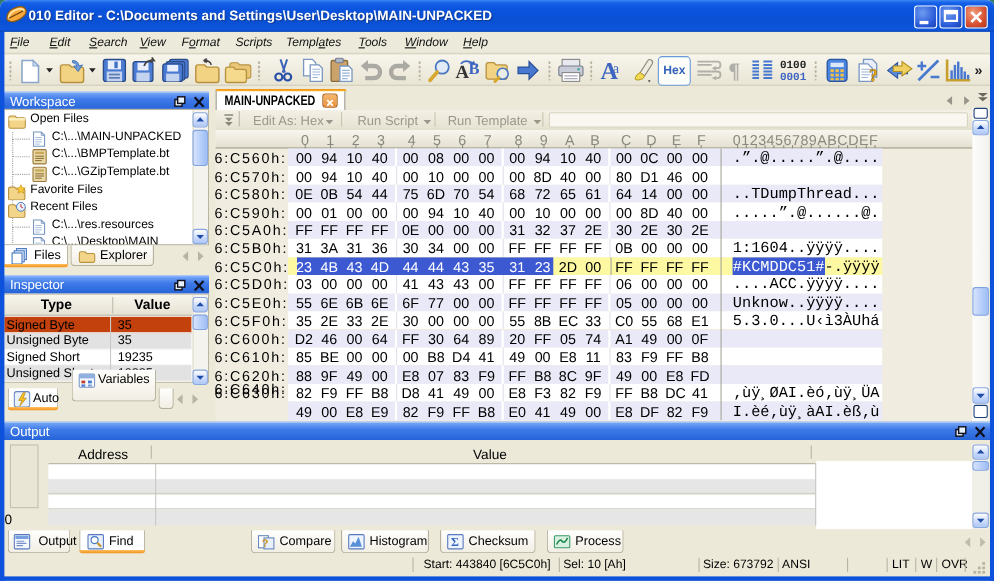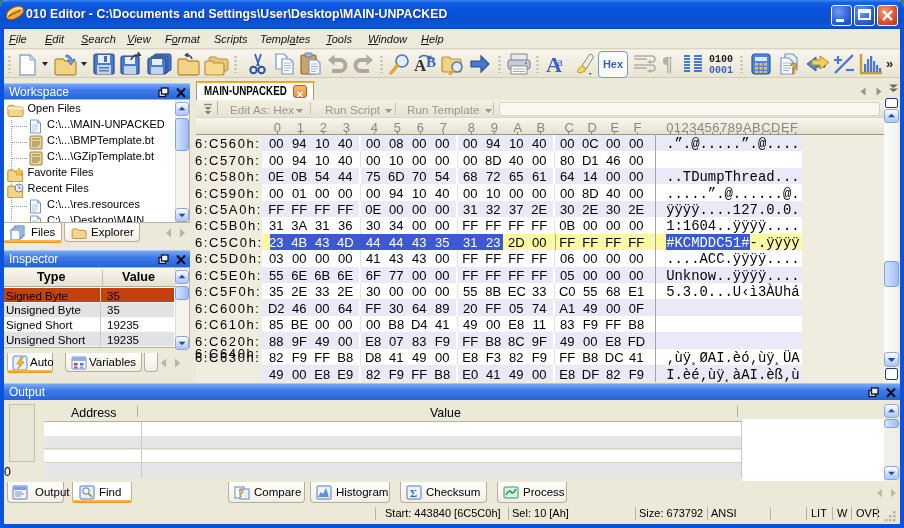--- a/index.html
+++ b/index.html
@@ -421,21 +421,21 @@
     </div>
 
 <div class="xtab active" style="left:7px;top:353px;width:46px;height:20px">
   <svg style="position:absolute;left:4px;top:2px" width="16" height="16" viewBox="0 0 16 16">
         <rect x="1" y="1" width="14" height="14" rx="2" fill="#e8f0fc" stroke="#6888c0"></rect>
         <path d="M9 2 L5 9 h3 l-2 5 6-7 h-3 l2-5 z" fill="#f8c020" stroke="#b08010" stroke-width="0.6"></path>
       </svg>
   <span class="lbl" style="left:22px;top:3px">Auto</span>
       <div class="orange"></div>
 </div>
-<div class="xtab" style="left:65px;top:353px;width:77px;height:19px">
+<div class="xtab" style="left:65px;top:336px;width:77px;height:29px">
   <svg style="position:absolute;left:5px;top:3px" width="16" height="14" viewBox="0 0 16 14">
         <rect x="1" y="1" width="14" height="12" rx="1" fill="#f4f8fe" stroke="#7a96c8"></rect>
         <rect x="1" y="1" width="14" height="4" fill="#90b0e0"></rect>
         <rect x="3" y="7" width="3.5" height="2.5" fill="#c04028"></rect>
         <rect x="9" y="7" width="3.5" height="2.5" fill="#4878d0"></rect>
         <rect x="3" y="10.5" width="3.5" height="2" fill="#4878d0"></rect>
         <rect x="9" y="10.5" width="3.5" height="2" fill="#80a0d8"></rect>
       </svg>
   <span class="lbl" style="left:23px;top:3px">Variables</span>
 </div>
@@ -627,21 +627,20 @@
     <span class="byt" style="left:410.8px;top:202.00px">00</span>
     <span class="byt" style="left:433.8px;top:202.00px">00</span>
     <span class="byt" style="left:461.8px;top:202.00px">31</span>
     <span class="byt" style="left:484.8px;top:202.00px">32</span>
     <span class="byt" style="left:507.8px;top:202.00px">37</span>
     <span class="byt" style="left:530.8px;top:202.00px">2E</span>
     <span class="byt" style="left:558.8px;top:202.00px">30</span>
     <span class="byt" style="left:581.8px;top:202.00px">2E</span>
     <span class="byt" style="left:604.8px;top:202.00px">30</span>
     <span class="byt" style="left:627.8px;top:202.00px">2E</span>
-    <span class="asc" style="left:666.2px;top:202.00px">ÿÿÿÿ....127.0.0.</span>
 <div style="position:absolute;left:262px;top:217.25px;width:540px;height:16.45px;background:#ffffff"></div>
     <div style="position:absolute;left:360px;top:217.25px;width:1px;height:16.45px;background:#e2e2ea"></div>
     <div style="position:absolute;left:457px;top:217.25px;width:1px;height:16.45px;background:#e2e2ea"></div>
     <div style="position:absolute;left:554px;top:217.25px;width:1px;height:16.45px;background:#e2e2ea"></div>
     <span class="addr" style="left:195px;top:218.45px">6:C5B0h:</span>
     <span class="byt" style="left:267.8px;top:218.45px">31</span>
     <span class="byt" style="left:290.8px;top:218.45px">3A</span>
     <span class="byt" style="left:313.8px;top:218.45px">31</span>
     <span class="byt" style="left:336.8px;top:218.45px">36</span>
     <span class="byt" style="left:364.8px;top:218.45px">30</span>

